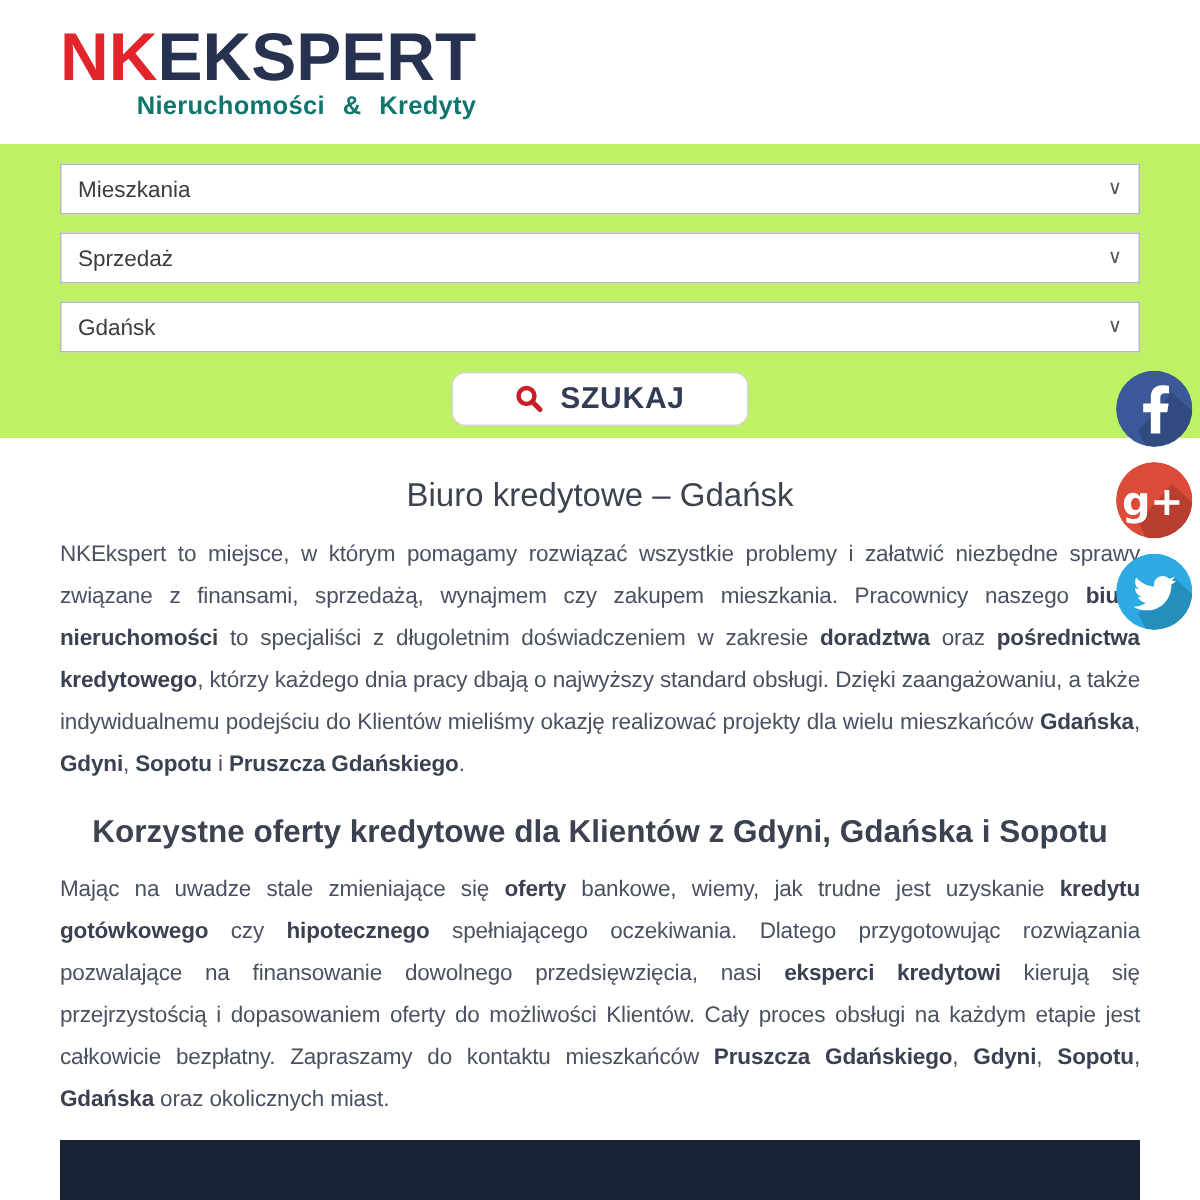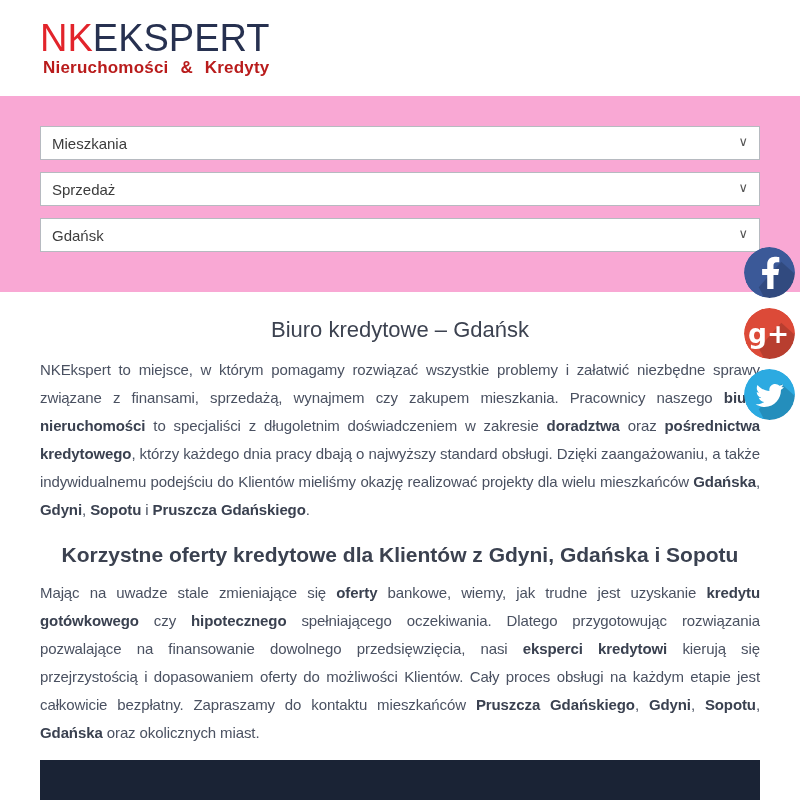--- a/index.html
+++ b/index.html
@@ -4,26 +4,26 @@
 <style>
   html,body{margin:0;padding:0}
   body{
     width:800px;height:800px;overflow:hidden;position:relative;
     background:#ffffff;
     font-family:"Liberation Sans","DejaVu Sans",sans-serif;
   }
   
   header{height:96px;display:flex;align-items:center;padding-left:40px;box-sizing:border-box;background:#fff}
   .logo{display:inline-block;cursor:pointer}
-  .logo-main{font-size:38px;font-weight:normal;line-height:1;letter-spacing:0}
+  .logo-main{font-size:45px;font-weight:bold;line-height:1;letter-spacing:0}
   .logo-red{color:#e2242b}
   .logo-dark{color:#273150}
-  .logo-sub{color:#b91c1c;font-weight:bold;font-size:17px;text-align:right;word-spacing:7px;margin-top:1px;letter-spacing:.2px}
+  .logo-sub{color:#0f766e;font-weight:bold;font-size:17px;text-align:right;word-spacing:7px;margin-top:1px;letter-spacing:.2px}
   
-  .banner{background:#f9a8d4;height:196px;box-sizing:border-box;padding:30px 40px 0}
+  .banner{background:#bef264;height:196px;box-sizing:border-box;padding:13px 40px 0}
   .sel-wrap{position:relative;margin-bottom:12px}
   select{
     width:100%;height:34px;border:1px solid #b6bac0;background:#fff;
     font-size:15px;color:#3c3c3c;padding:0 30px 0 11px;border-radius:0;
     appearance:none;-webkit-appearance:none;-moz-appearance:none;
     font-family:inherit;
   }
   .chev{position:absolute;right:12px;top:8px;color:#555;font-size:13px;line-height:1.3;pointer-events:none}
   .btn-row{display:flex;justify-content:center;margin-top:13px}
   .search-btn{
@@ -65,20 +65,29 @@
     <select>
       <option>Sprzedaż</option>
     </select>
     <span class="chev">∨</span>
   </div>
   <div class="sel-wrap">
     <select>
       <option>Gdańsk</option>
     </select>
     <span class="chev">∨</span>
+  </div>
+  <div class="btn-row">
+    <button class="search-btn">
+      <svg width="20" height="20" viewBox="0 0 20 20">
+        <circle cx="8" cy="8" r="5.3" fill="none" stroke="#c81e26" stroke-width="3"></circle>
+        <line x1="12.2" y1="12.2" x2="17" y2="17" stroke="#c81e26" stroke-width="3.4" stroke-linecap="round"></line>
+      </svg>
+      <span>SZUKAJ</span>
+    </button>
   </div>
 </section>
 
 <div class="social">
   <a>
     <svg width="51" height="51" viewBox="0 0 52 52">
       <defs>
           <clipPath id="c-fb">
             <circle cx="26" cy="26" r="26"></circle>
           </clipPath>

